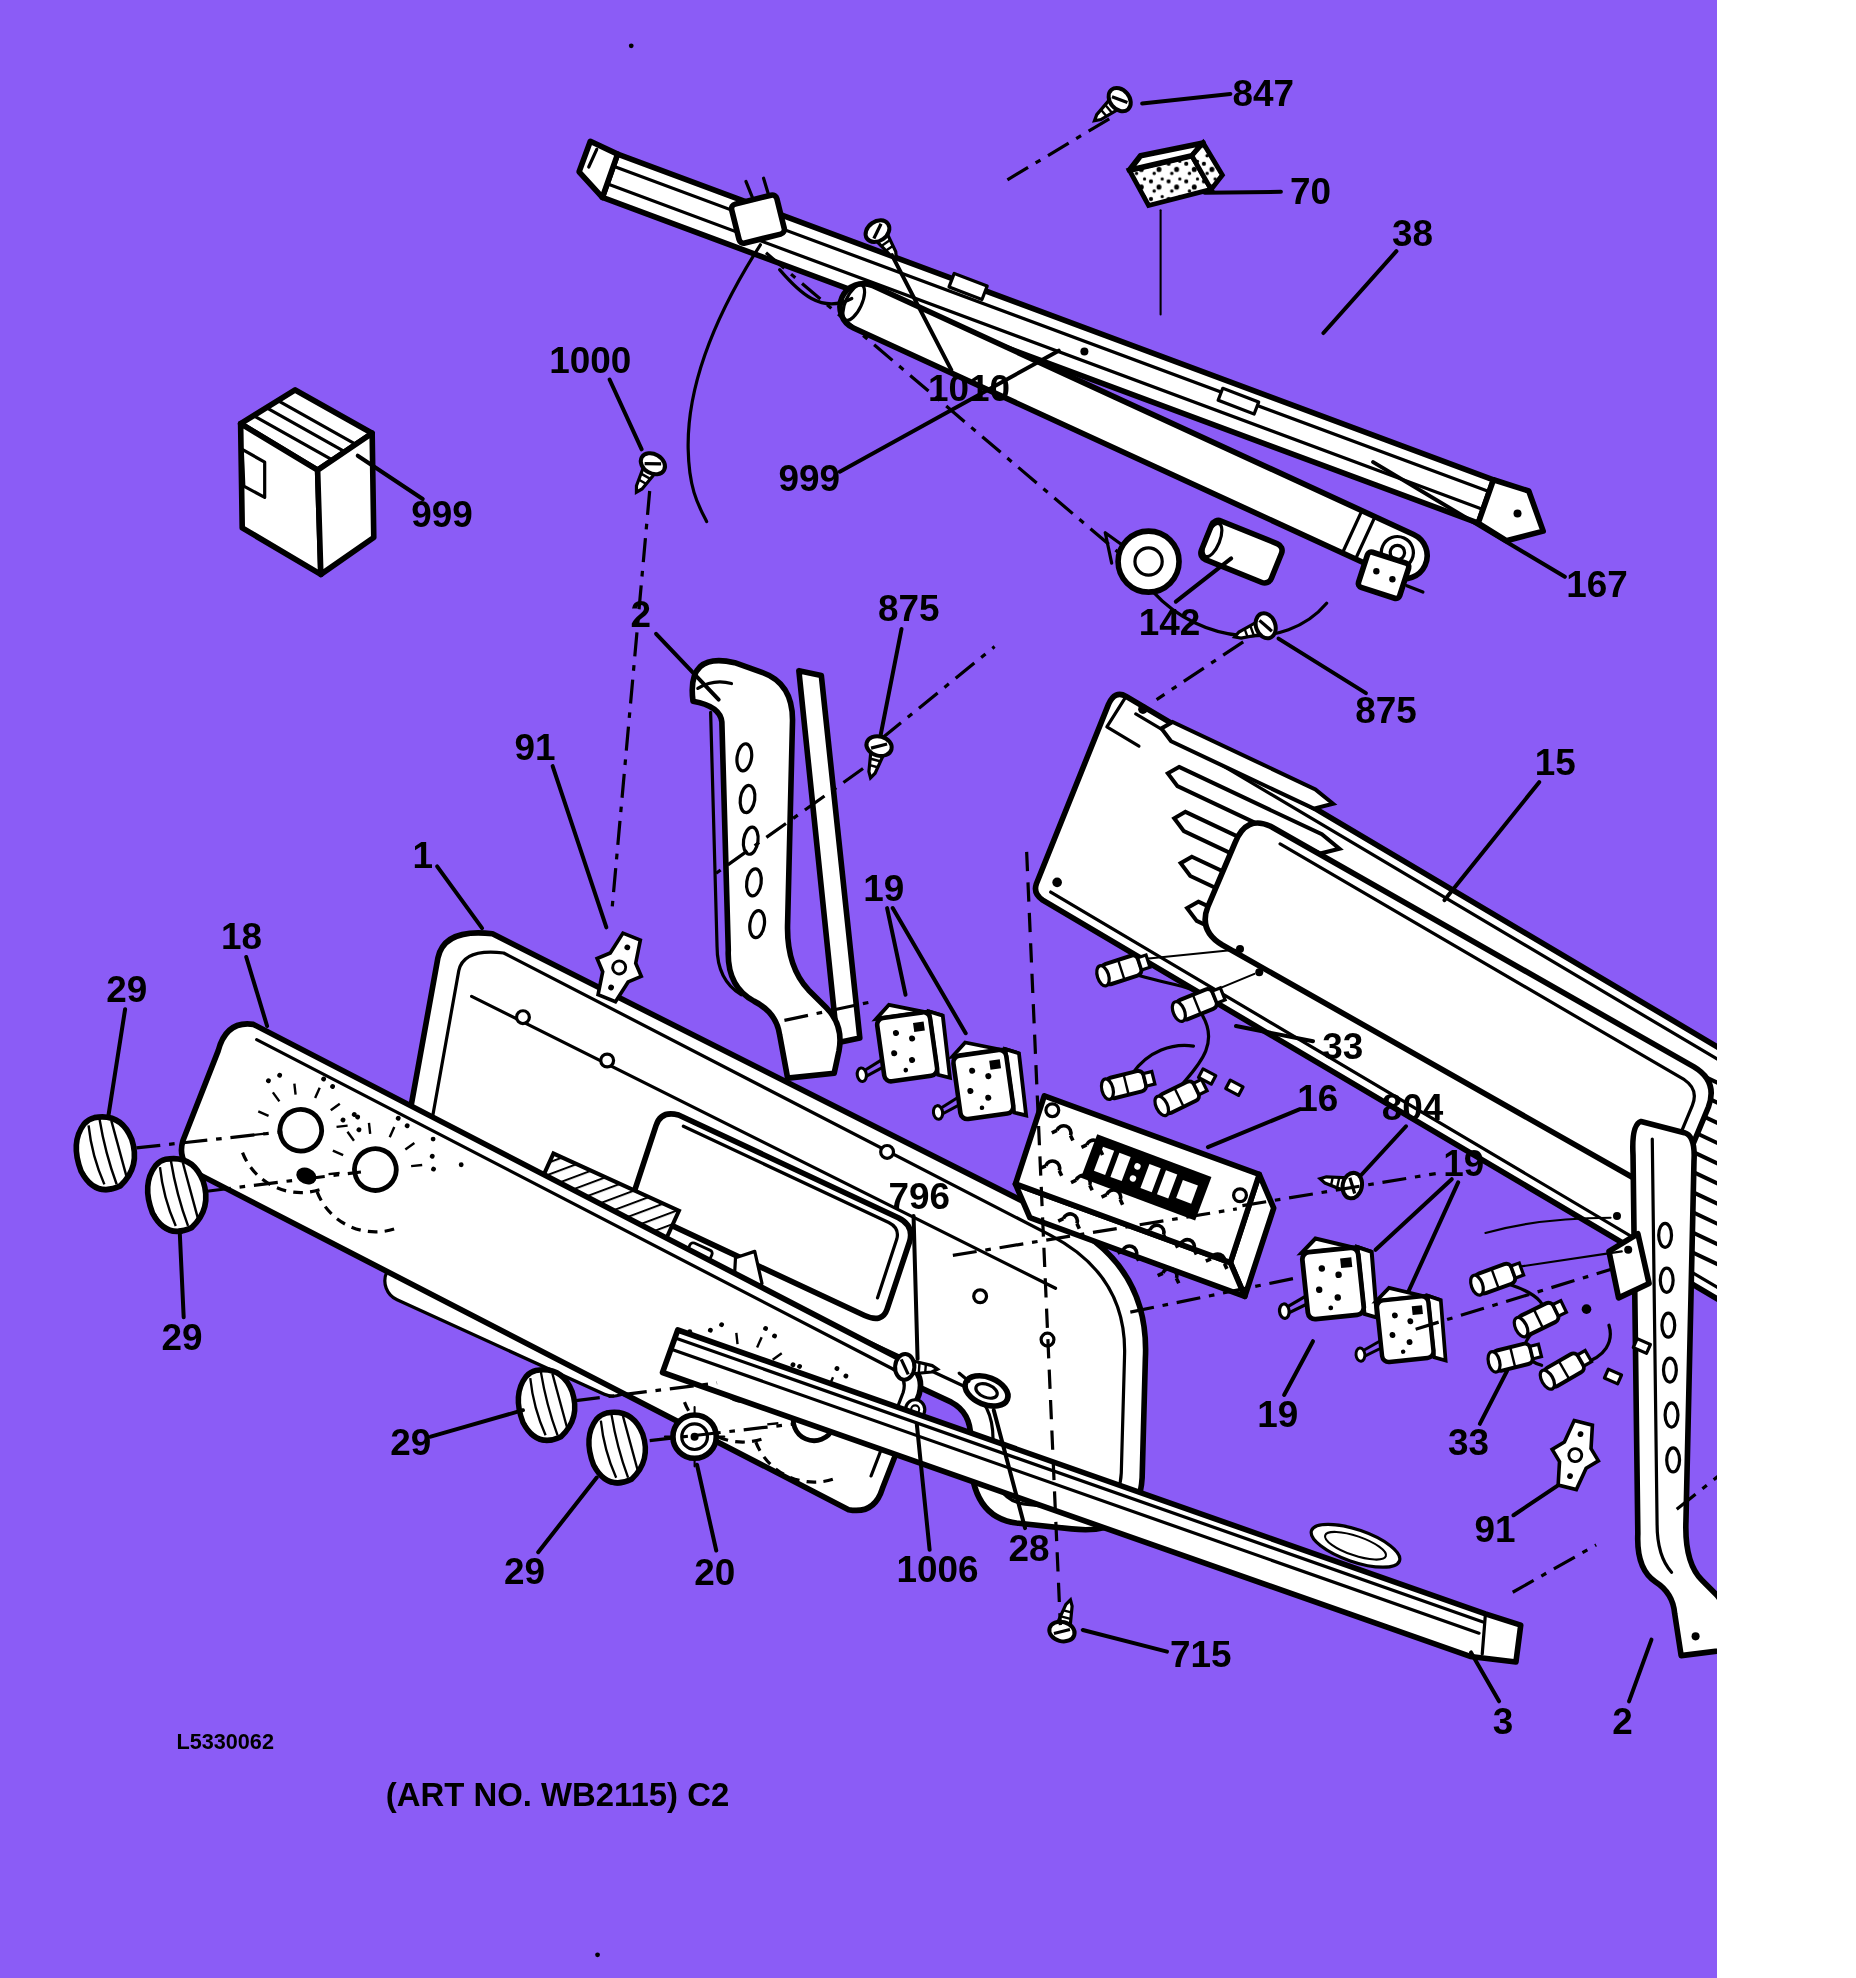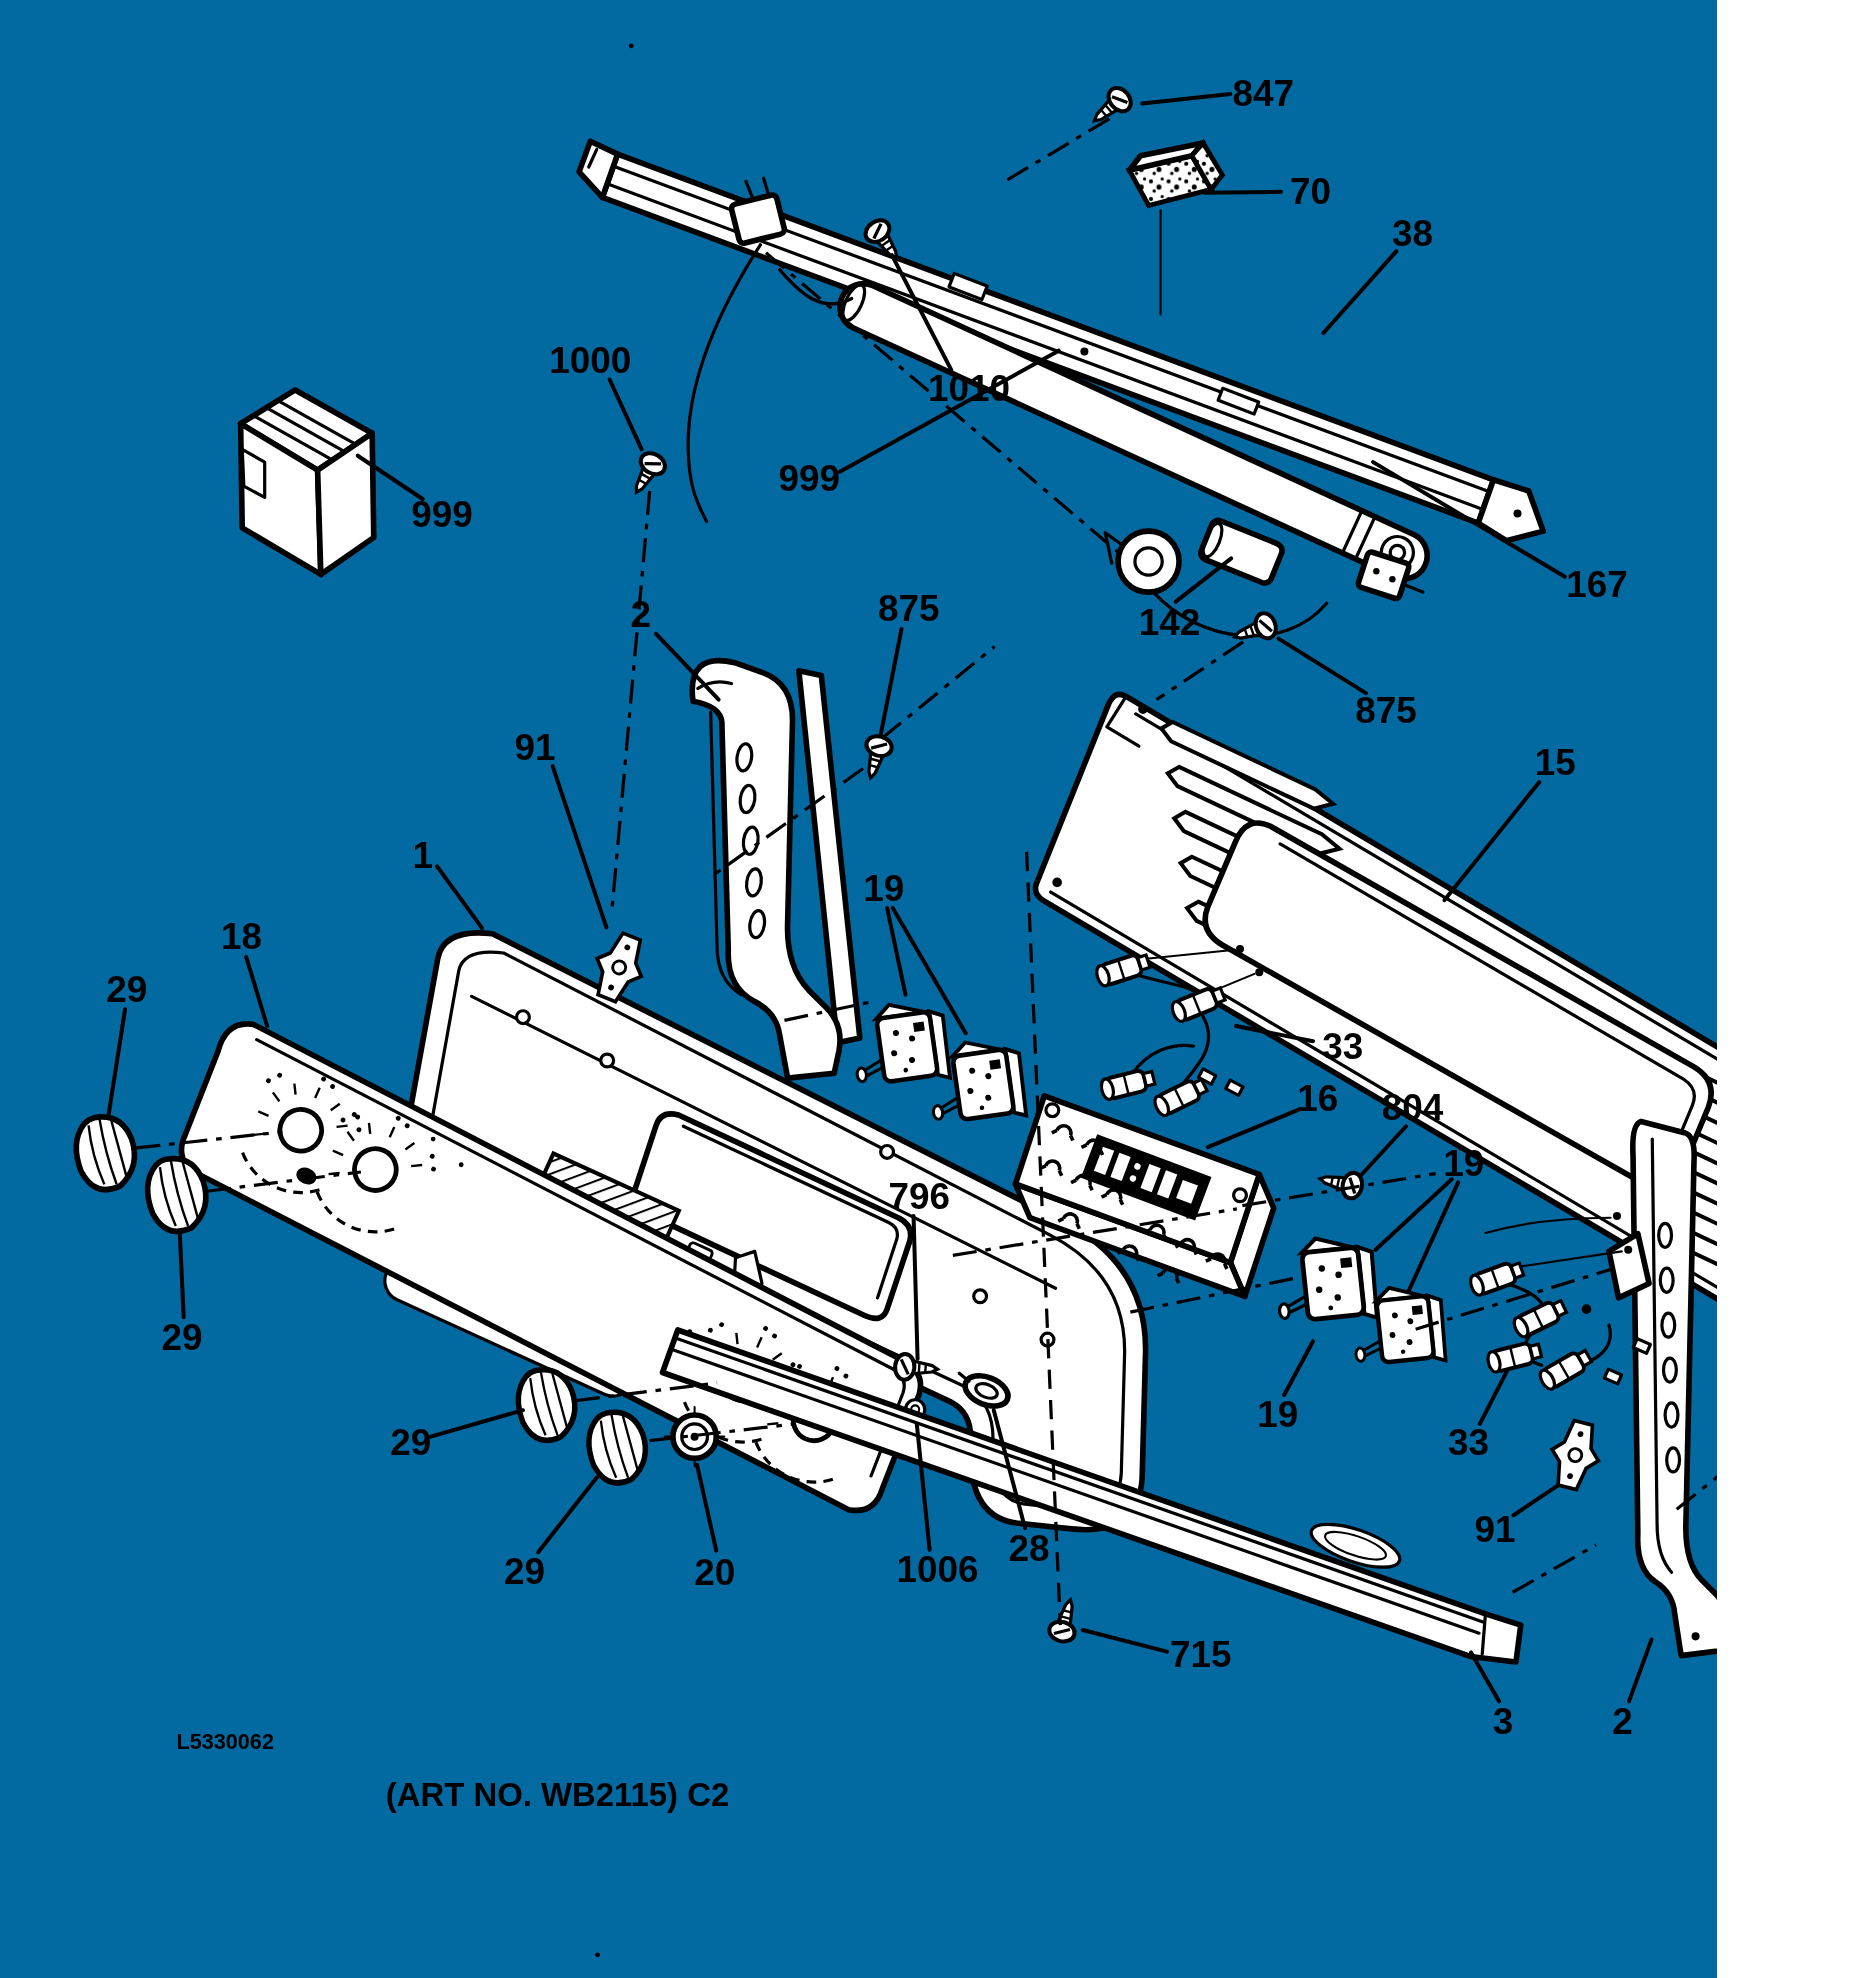--- a/index.html
+++ b/index.html
@@ -1,16 +1,16 @@
 <!DOCTYPE html>
 <html style="font-size:13px"><head>
 <meta charset="utf-8">
 <style>
   html,body{margin:0;padding:0;background:#ffffff;}
-  .page{position:relative;width:1717px;height:1979px;background:#0369a1;overflow:hidden;
+  .page{position:relative;width:1717px;height:1979px;background:#8b5cf6;overflow:hidden;
         font-family:"Liberation Sans", sans-serif;}
   svg{position:absolute;left:0;top:0;}
   .ink{stroke:#000;fill:none;stroke-width:7;stroke-linecap:round;stroke-linejoin:round;}
   .ink2{stroke:#000;fill:none;stroke-width:4;stroke-linecap:round;stroke-linejoin:round;}
   .ink3{stroke:#000;fill:none;stroke-width:2.6;stroke-linecap:round;}
   .wfill{fill:#fff;}
   .bfill{fill:#000;}
   .leader{stroke:#000;stroke-width:5;fill:none;stroke-linecap:round;}
   .axis{stroke:#000;stroke-width:4;fill:none;stroke-dasharray:30 11 7 11;}
   .dash{stroke:#000;stroke-width:4;fill:none;stroke-dasharray:24 14;}

